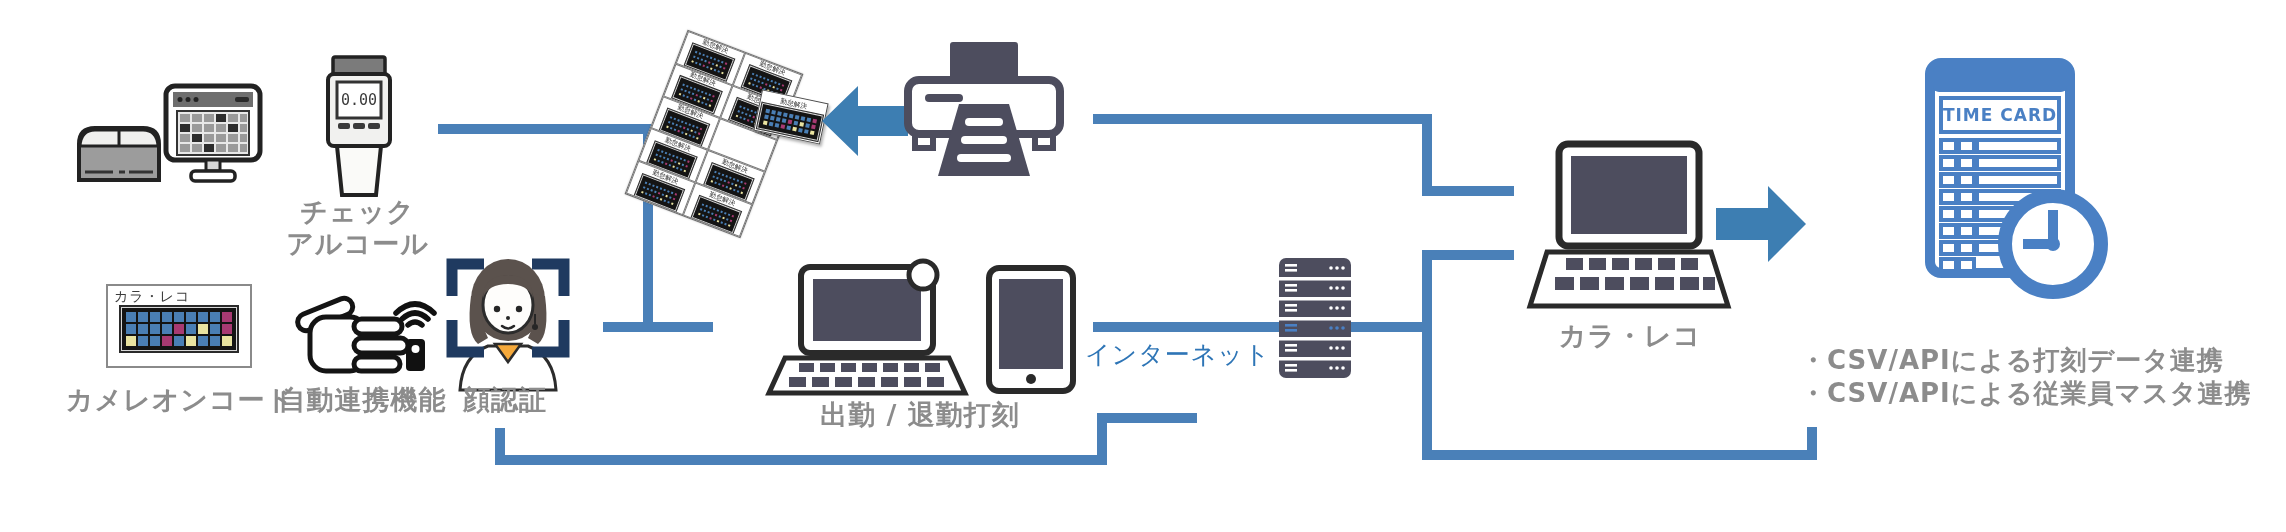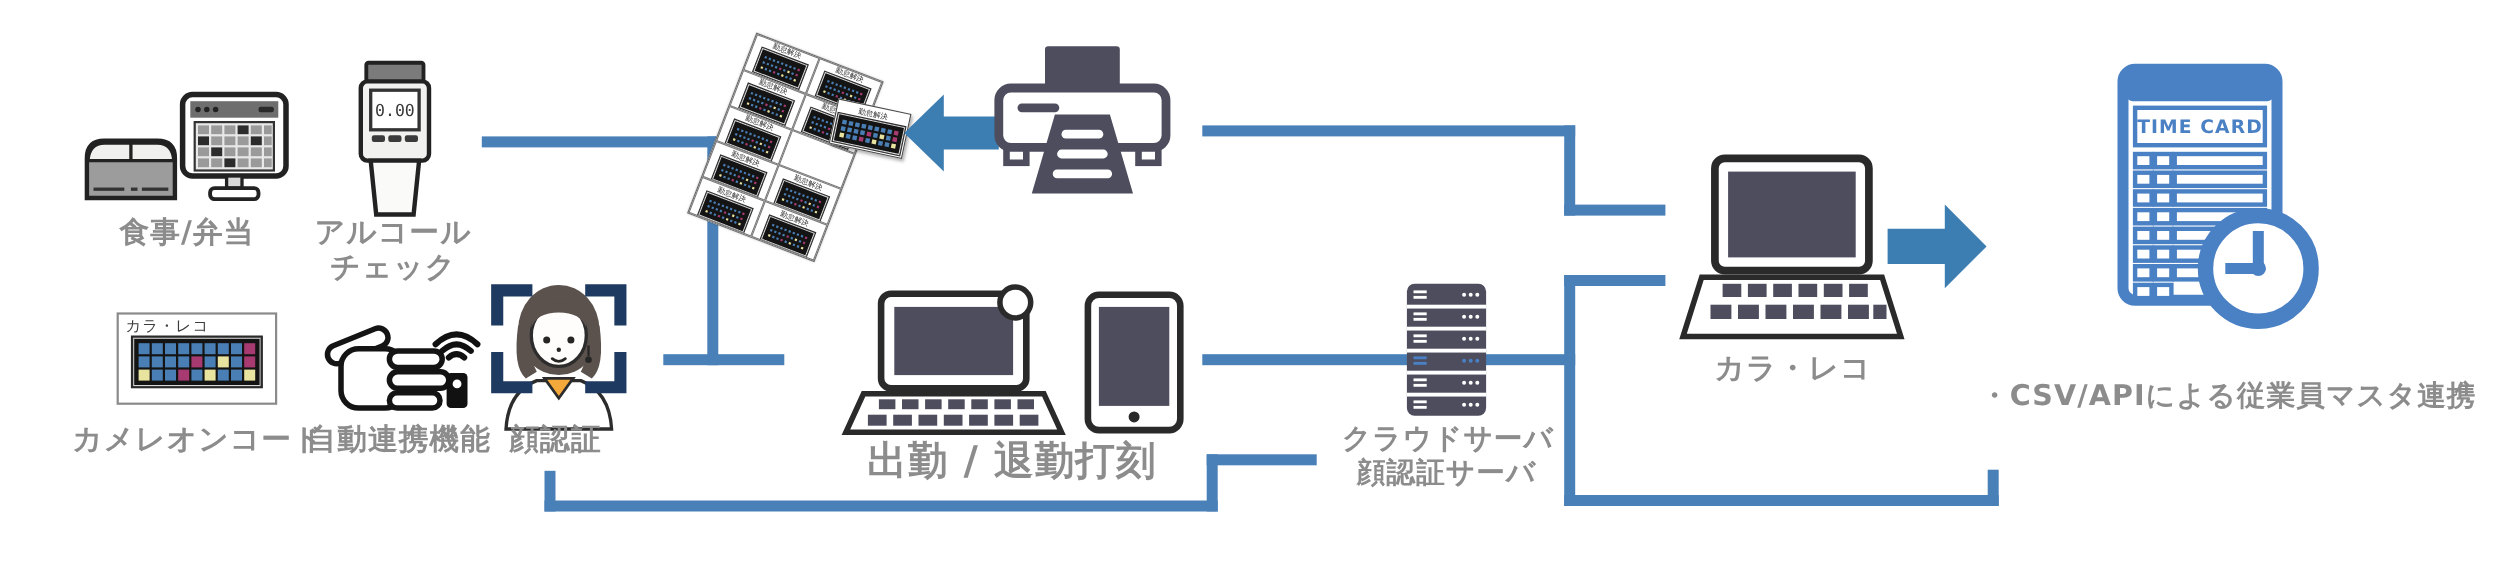--- a/index.html
+++ b/index.html
@@ -96,36 +96,35 @@
           <rect x="41" y="61" width="10" height="8" fill="#2c2c2c"></rect>
           <rect x="53" y="61" width="10" height="8"></rect>
           <rect x="65" y="61" width="10" height="8"></rect>
           <rect x="77" y="61" width="7" height="8"></rect>
       </g>
     </g>
     <rect x="43" y="77" width="14" height="11" fill="#d8d8d8" stroke="#222" stroke-width="3"></rect>
     <rect x="28" y="88" width="44" height="10" rx="4" fill="#fff" stroke="#222" stroke-width="3.5"></rect>
   </svg>
   <div class="lbl" style="left:70px;top:196px;width:200px;">
-    <div>食事/弁当</div>
   </div>
 
   <svg style="left:322px;top:55px;" width="74" height="144" viewBox="0 0 74 144">
     <rect x="11" y="2" width="52" height="19" rx="2" fill="#7b7b7b" stroke="#222" stroke-width="3.5"></rect>
     <rect x="6" y="19" width="62" height="72" rx="6" fill="#f1f1ef" stroke="#222" stroke-width="4"></rect>
     <rect x="15" y="27" width="44" height="36" fill="#fff" stroke="#333" stroke-width="3"></rect>
     <text x="37" y="50" text-anchor="middle" font-size="15" font-family="DejaVu Sans Mono, monospace" fill="#3a3a3a">0.00</text>
     <rect x="16" y="68" width="12" height="6" rx="2" fill="#3a3a3a"></rect>
     <rect x="31" y="68" width="12" height="6" rx="2" fill="#3a3a3a"></rect>
     <rect x="46" y="68" width="12" height="6" rx="2" fill="#3a3a3a"></rect>
     <path d="M15,91 L59,91 L54,140 L20,140 Z" fill="#fafaf8" stroke="#222" stroke-width="4"></path>
   </svg>
   <div class="lbl" style="left:275px;top:196px;width:165px;">
+    <div>チェック</div>
     <div>アルコール</div>
-    <div>チェック</div>
   </div>
 
   <div class="cham-card">
     <div class="cham-title">カラ・レコ</div>
     <div style="text-align:center;margin-top:1px;">
       <span class="code-grid" style="background: rgb(20, 20, 20);"><div class="code-row"><span class="code-cell" style="width: 10px; height: 10px; background: rgb(74, 127, 181);"></span><span class="code-cell" style="width: 10px; height: 10px; background: rgb(74, 127, 181);"></span><span class="code-cell" style="width: 10px; height: 10px; background: rgb(74, 127, 181);"></span><span class="code-cell" style="width: 10px; height: 10px; background: rgb(74, 127, 181);"></span><span class="code-cell" style="width: 10px; height: 10px; background: rgb(74, 127, 181);"></span><span class="code-cell" style="width: 10px; height: 10px; background: rgb(74, 127, 181);"></span><span class="code-cell" style="width: 10px; height: 10px; background: rgb(74, 127, 181);"></span><span class="code-cell" style="width: 10px; height: 10px; background: rgb(74, 127, 181);"></span><span class="code-cell" style="width: 10px; height: 10px; background: rgb(168, 58, 114);"></span></div><div class="code-row"><span class="code-cell" style="width: 10px; height: 10px; background: rgb(74, 127, 181);"></span><span class="code-cell" style="width: 10px; height: 10px; background: rgb(74, 127, 181);"></span><span class="code-cell" style="width: 10px; height: 10px; background: rgb(74, 127, 181);"></span><span class="code-cell" style="width: 10px; height: 10px; background: rgb(74, 127, 181);"></span><span class="code-cell" style="width: 10px; height: 10px; background: rgb(168, 58, 114);"></span><span class="code-cell" style="width: 10px; height: 10px; background: rgb(74, 127, 181);"></span><span class="code-cell" style="width: 10px; height: 10px; background: rgb(233, 227, 160);"></span><span class="code-cell" style="width: 10px; height: 10px; background: rgb(74, 127, 181);"></span><span class="code-cell" style="width: 10px; height: 10px; background: rgb(168, 58, 114);"></span></div><div class="code-row"><span class="code-cell" style="width: 10px; height: 10px; background: rgb(233, 227, 160);"></span><span class="code-cell" style="width: 10px; height: 10px; background: rgb(74, 127, 181);"></span><span class="code-cell" style="width: 10px; height: 10px; background: rgb(74, 127, 181);"></span><span class="code-cell" style="width: 10px; height: 10px; background: rgb(168, 58, 114);"></span><span class="code-cell" style="width: 10px; height: 10px; background: rgb(74, 127, 181);"></span><span class="code-cell" style="width: 10px; height: 10px; background: rgb(233, 227, 160);"></span><span class="code-cell" style="width: 10px; height: 10px; background: rgb(74, 127, 181);"></span><span class="code-cell" style="width: 10px; height: 10px; background: rgb(74, 127, 181);"></span><span class="code-cell" style="width: 10px; height: 10px; background: rgb(233, 227, 160);"></span></div></span>
     </div>
   </div>
   <div class="lbl" style="left:55px;top:384px;width:250px;">カメレオンコード</div>
 
@@ -290,22 +289,23 @@
         <rect x="118" y="115" width="17" height="10"></rect>
         <rect x="141" y="115" width="17" height="10"></rect>
         <rect x="164" y="115" width="17" height="10"></rect>
     </g>
   </svg>
   <svg style="left:985px;top:265px;" width="92" height="130" viewBox="0 0 92 130">
     <rect x="4" y="3" width="84" height="123" rx="10" fill="#fff" stroke="#2a2a2a" stroke-width="6"></rect>
     <rect x="14" y="14" width="64" height="90" fill="#4d4d5e"></rect>
     <circle cx="46" cy="114" r="5" fill="#2a2a2a"></circle>
   </svg>
-  <div class="lbl" style="left:755px;top:399px;width:330px;font-size:36px;">出勤 / 退勤打刻</div>
-
+  <div class="lbl" style="left:755px;top:399px;width:330px;font-size:27px;">出勤 / 退勤打刻</div>
+
+  <div class="lbl blue-text" style="left:1085px;top:340px;width:180px;color:#2e75b6;font-size:25px;font-weight:normal;">インターネット</div>
 
   <svg style="left:1277px;top:256px;" width="76" height="124" viewBox="0 0 76 124">
     <rect x="2" y="2" width="72" height="120" rx="7" fill="#4d4d5e"></rect>
     <g fill="#fff">
       <rect x="2" y="21" width="72" height="3.5"></rect>
         <rect x="2" y="41" width="72" height="3.5"></rect>
         <rect x="2" y="61" width="72" height="3.5"></rect>
         <rect x="2" y="81" width="72" height="3.5"></rect>
         <rect x="2" y="101" width="72" height="3.5"></rect>
       <rect x="8" y="8" width="12" height="2.6"></rect>
@@ -335,24 +335,20 @@
         <circle cx="66" cy="112" r="1.8"></circle>
     </g>
     <g fill="#4a80c4">
       <rect x="8" y="68" width="12" height="2.6"></rect>
         <rect x="8" y="73" width="12" height="2.6"></rect>
       <circle cx="54" cy="72" r="1.8"></circle>
         <circle cx="60" cy="72" r="1.8"></circle>
         <circle cx="66" cy="72" r="1.8"></circle>
     </g>
   </svg>
-  <div class="lbl" style="left:1220px;top:384px;width:190px;font-size:26px;">
-    <div>クラウドサーバ</div>
-    <div>顔認証サーバ</div>
-  </div>
 
   <svg style="left:1523px;top:140px;" width="210" height="172" viewBox="0 0 210 172">
     <rect x="36" y="4" width="140" height="102" rx="9" fill="#fff" stroke="#2a2a2a" stroke-width="7"></rect>
     <rect x="48" y="16" width="116" height="78" fill="#4d4d5e"></rect>
     <polygon points="24,112 188,112 205,166 7,166" fill="#fff" stroke="#2a2a2a" stroke-width="5"></polygon>
     <g fill="#4d4d5e">
       <rect x="43" y="118" width="17" height="12"></rect>
         <rect x="66" y="118" width="17" height="12"></rect>
         <rect x="89" y="118" width="17" height="12"></rect>
         <rect x="112" y="118" width="17" height="12"></rect>
@@ -404,16 +400,17 @@
         <rect x="52" y="184" width="82" height="12"></rect>
       <rect x="16" y="201" width="15" height="12"></rect>
         <rect x="34" y="201" width="15" height="12"></rect>
     </g>
     <circle cx="128" cy="186" r="48" fill="#fff" stroke="#4a80c4" stroke-width="14"></circle>
     <line x1="128" y1="186" x2="128" y2="152" stroke="#4a80c4" stroke-width="10"></line>
     <line x1="128" y1="186" x2="98" y2="186" stroke="#4a80c4" stroke-width="10"></line>
     <circle cx="128" cy="186" r="7" fill="#4a80c4"></circle>
   </svg>
   <div class="lbl" style="left:1800px;top:344px;width:480px;text-align:left;font-size:26px;line-height:1.25;">
+    <div>・CSV/APIによる打刻データ連携</div>
     <div>・CSV/APIによる従業員マスタ連携</div>
   </div>
 
 </div>
 
 </body></html>

